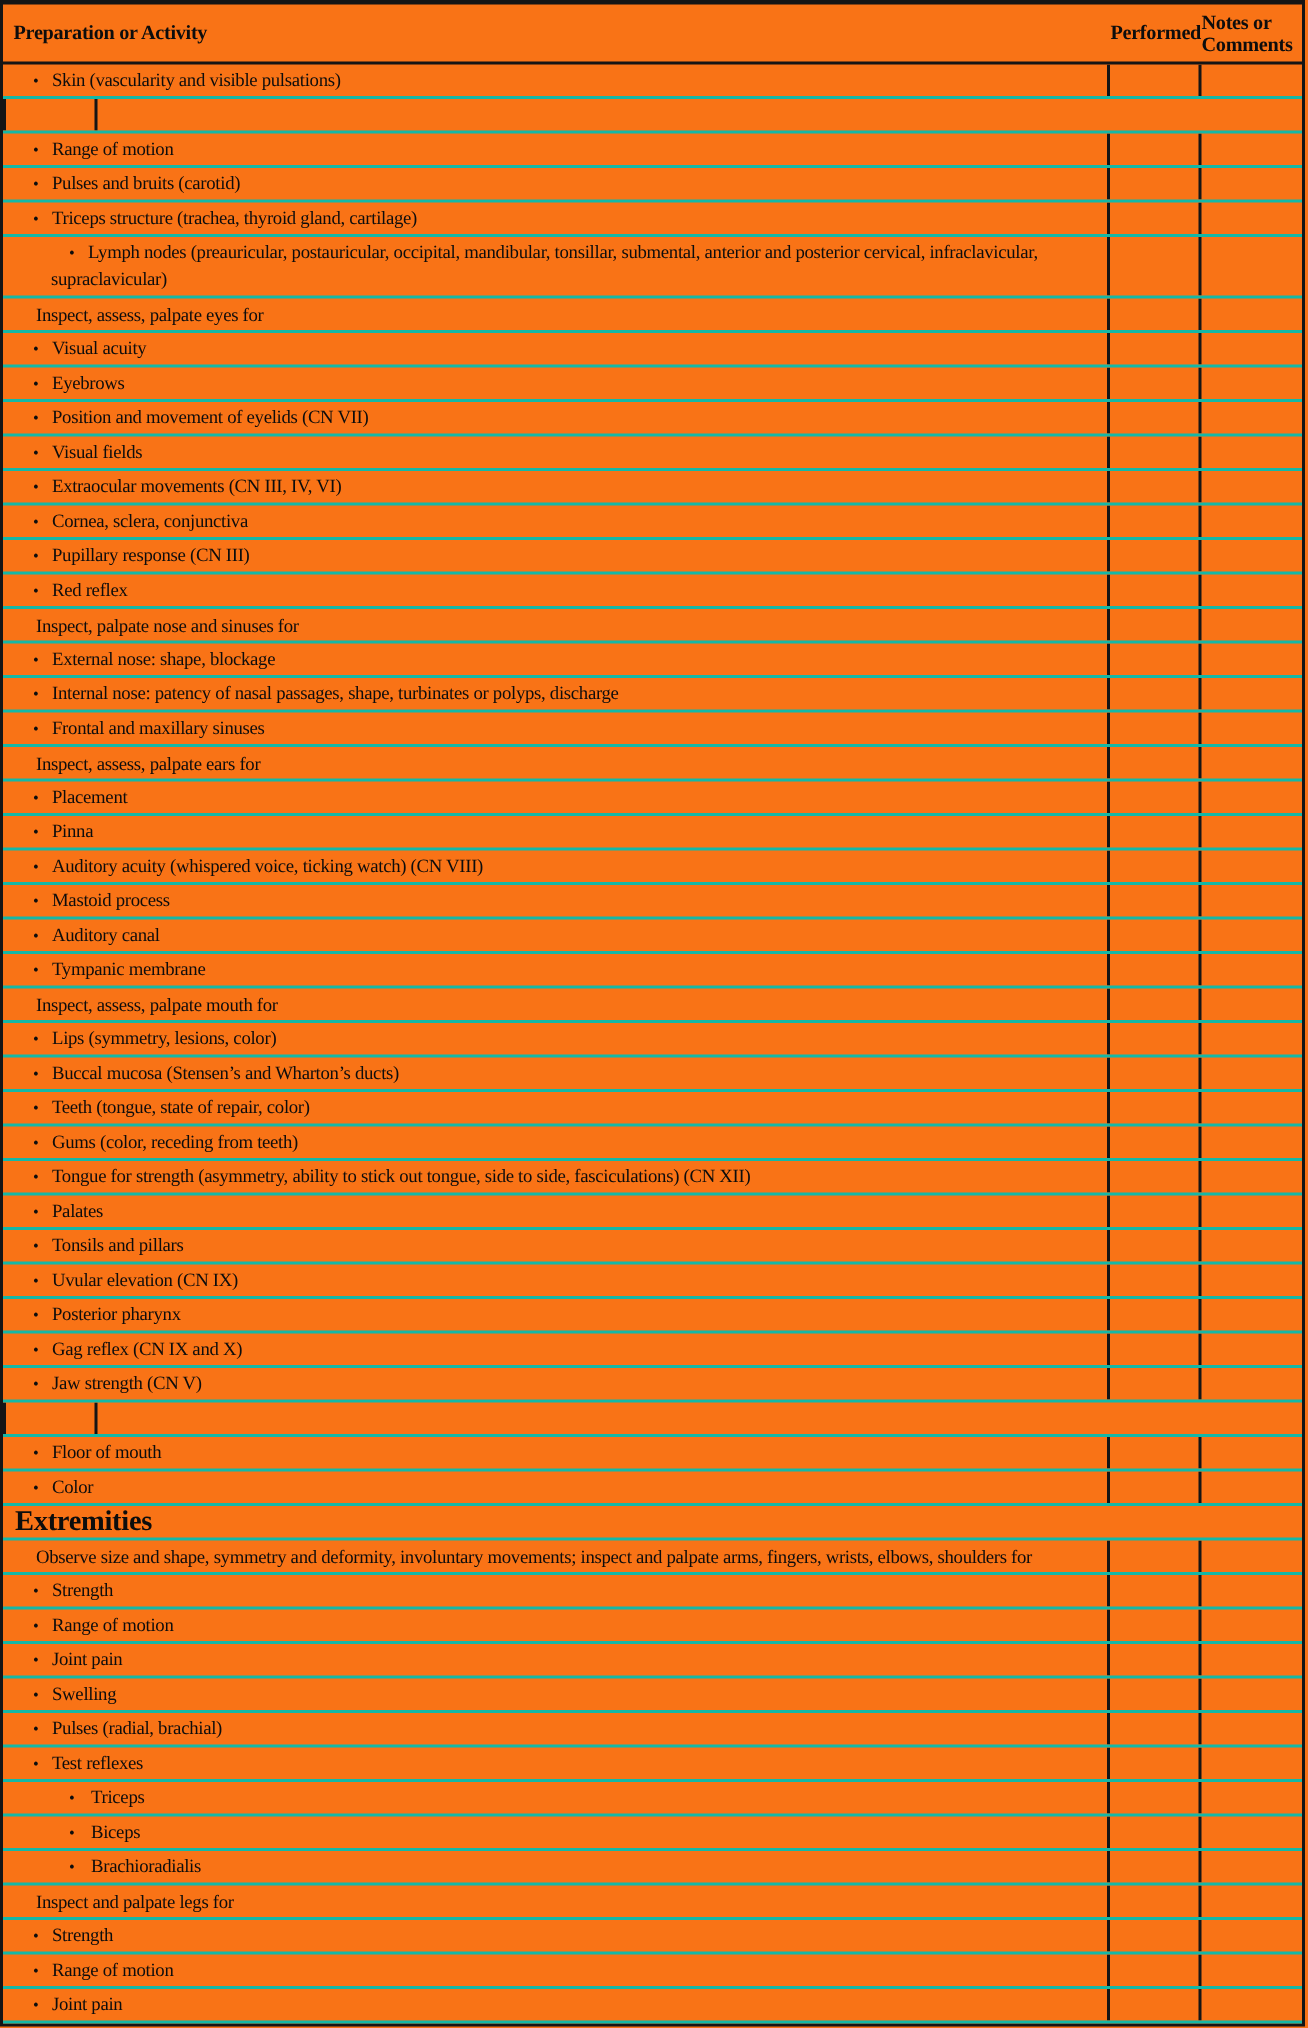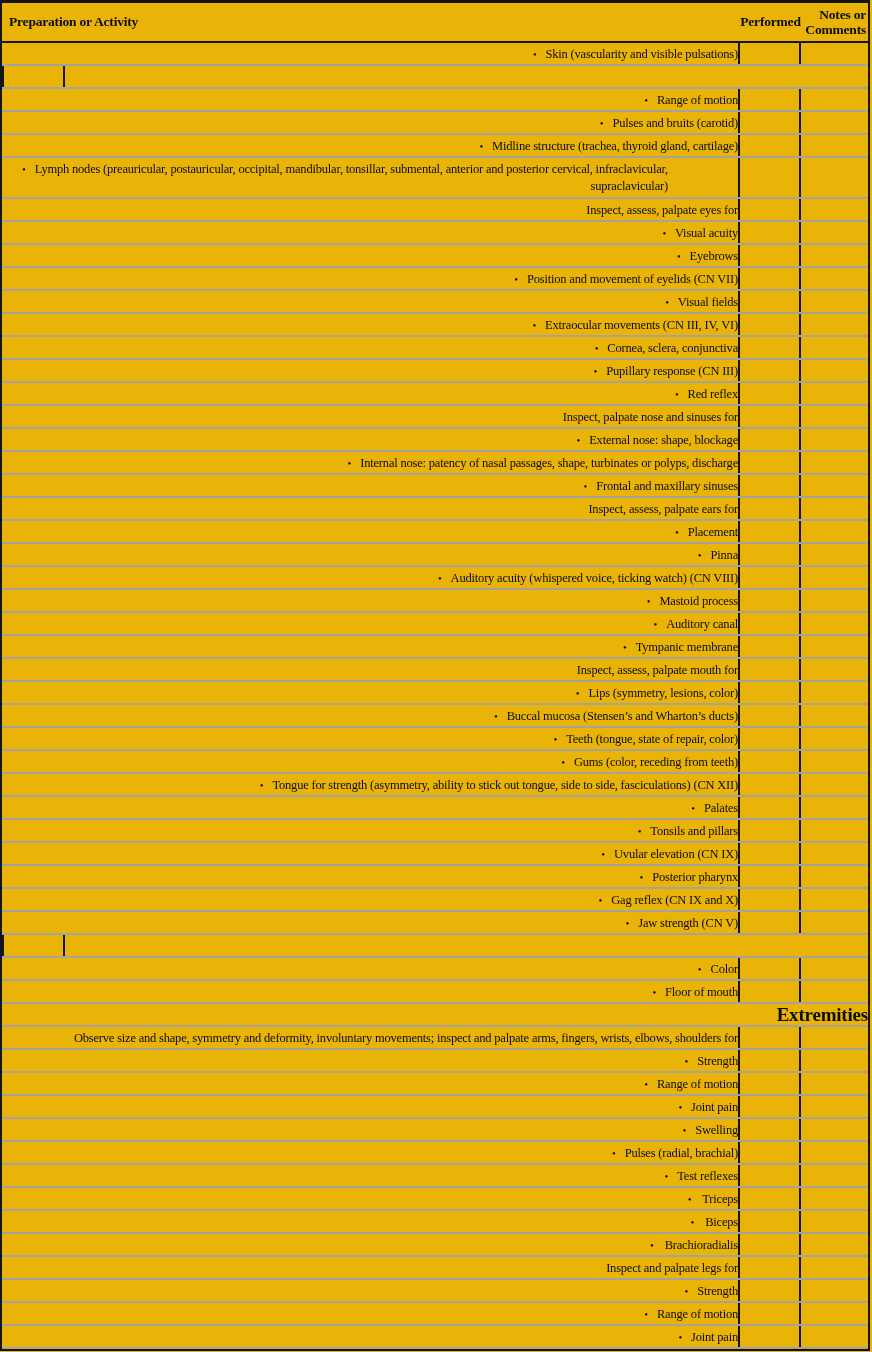--- a/index.html
+++ b/index.html
@@ -2,21 +2,21 @@
 <html><head>
 <meta charset="utf-8">
 <style>
   * { box-sizing: border-box; margin: 0; padding: 0; }
   html, body { background: #ffffff; }
   .page {
     position: relative;
     width: 872px;
     height: 1352px;
     overflow: hidden;
-    background: #eab308;
+    background: #f97316;
     font-family: "Liberation Serif", "DejaVu Serif", serif;
     color: #0d0d0d;
   }
   .table {
     width: 870px;
     margin-left: 0;
     border: 2px solid #151515;
     border-top-width: 3px;
   }
   
@@ -24,28 +24,27 @@
     display: flex;
     height: 40px;
     border-bottom: 2px solid #151515;
     align-items: center;
     font-weight: bold;
     font-size: 13.5px;
     letter-spacing: -0.2px;
   }
   .h-main { flex: 1 1 auto; padding-left: 7px; }
   .h-perf { flex: 0 0 61px; display: flex; justify-content: center; white-space: nowrap; }
-  .h-notes { flex: 0 0 67px; text-align: right; line-height: 15px; padding-right: 2px; }
+  .h-notes { flex: 0 0 67px; text-align: left; line-height: 15px; padding-right: 2px; }
   
   .row {
     display: flex;
     height: 23px;
-    border-bottom: 2px solid #a3a3a3;
+    border-bottom: 2px solid #14b8a6;
     overflow: hidden;
-    text-align: right;
   }
   .row.b2 { height: 41px; }
   .c-main {
     flex: 0 0 736px;
     overflow: hidden;
     display: flex;
     align-items: center;
   }
   .c-perf { flex: 0 0 61px; border-left: 2px solid #151515; }
   .c-notes { flex: 1 1 auto; border-left: 2px solid #151515; }
@@ -57,21 +56,21 @@
     font-size: 12.5px;
     letter-spacing: -0.2px;
     line-height: 16px;
     width: 100%;
   }
   .txt.sec { text-indent: 2px; margin-left: 12px; }
   .txt.sub { text-indent: 25px; padding-left: 19px; }
   .txt.fullb { text-indent: 0; font-weight: bold; font-size: 19px; }
   .bl { margin-right: 9px; font-size: 11px; }
   .sub .bl { margin-right: 11px; }
-  .l1, .l2 { padding-left: 8px; white-space: nowrap; font-size: 12.5px; letter-spacing: -0.2px; line-height: 17px; }
+  .l1, .l2 { padding-left: 8px; white-space: nowrap; font-size: 12.5px; letter-spacing: -0.2px; line-height: 17px; margin-left: 24px; }
   .l1 { text-indent: 12px; }
 </style>
 </head>
 <body>
 
 <div class="page">
   <div class="table">
     <div class="hrow">
       <div class="h-main">Preparation or Activity</div>
       <div class="h-perf">Performed</div>
@@ -101,21 +100,21 @@
         </div>
         <div class="row b">
           <div class="c-main">
             <div class="txt"><span class="bl">•</span><span>Pulses and bruits (carotid)</span></div>
           </div>
           <div class="c-perf"></div>
           <div class="c-notes"></div>
         </div>
         <div class="row b">
           <div class="c-main">
-            <div class="txt"><span class="bl">•</span><span>Midline structure (trachea, thyroid gland, cartilage)</span></div>
+            <div class="txt"><span class="bl">•</span><span>Triceps structure (trachea, thyroid gland, cartilage)</span></div>
           </div>
           <div class="c-perf"></div>
           <div class="c-notes"></div>
         </div>
         <div class="row b2">
           <div class="c-main">
             <div>
               <div class="l1"><span class="bl">•</span><span>Lymph nodes (preauricular, postauricular, occipital, mandibular, tonsillar, submental, anterior and posterior cervical, infraclavicular,</span></div>
               <div class="l2">supraclavicular)</div>
             </div>
@@ -346,28 +345,28 @@
           </div>
           <div class="c-perf"></div>
           <div class="c-notes"></div>
         </div>
         <div class="row b">
           <div class="c-perf"></div>
           <div class="c-notes"></div>
         </div>
         <div class="row b">
           <div class="c-main">
+            <div class="txt"><span class="bl">•</span><span>Floor of mouth</span></div>
+          </div>
+          <div class="c-perf"></div>
+          <div class="c-notes"></div>
+        </div>
+        <div class="row b">
+          <div class="c-main">
             <div class="txt"><span class="bl">•</span><span>Color</span></div>
-          </div>
-          <div class="c-perf"></div>
-          <div class="c-notes"></div>
-        </div>
-        <div class="row b">
-          <div class="c-main">
-            <div class="txt"><span class="bl">•</span><span>Floor of mouth</span></div>
           </div>
           <div class="c-perf"></div>
           <div class="c-notes"></div>
         </div>
         <div class="row full">
           <div class="c-full">
             <span class="txt fullb">Extremities</span>
           </div>
         </div>
         <div class="row s">

